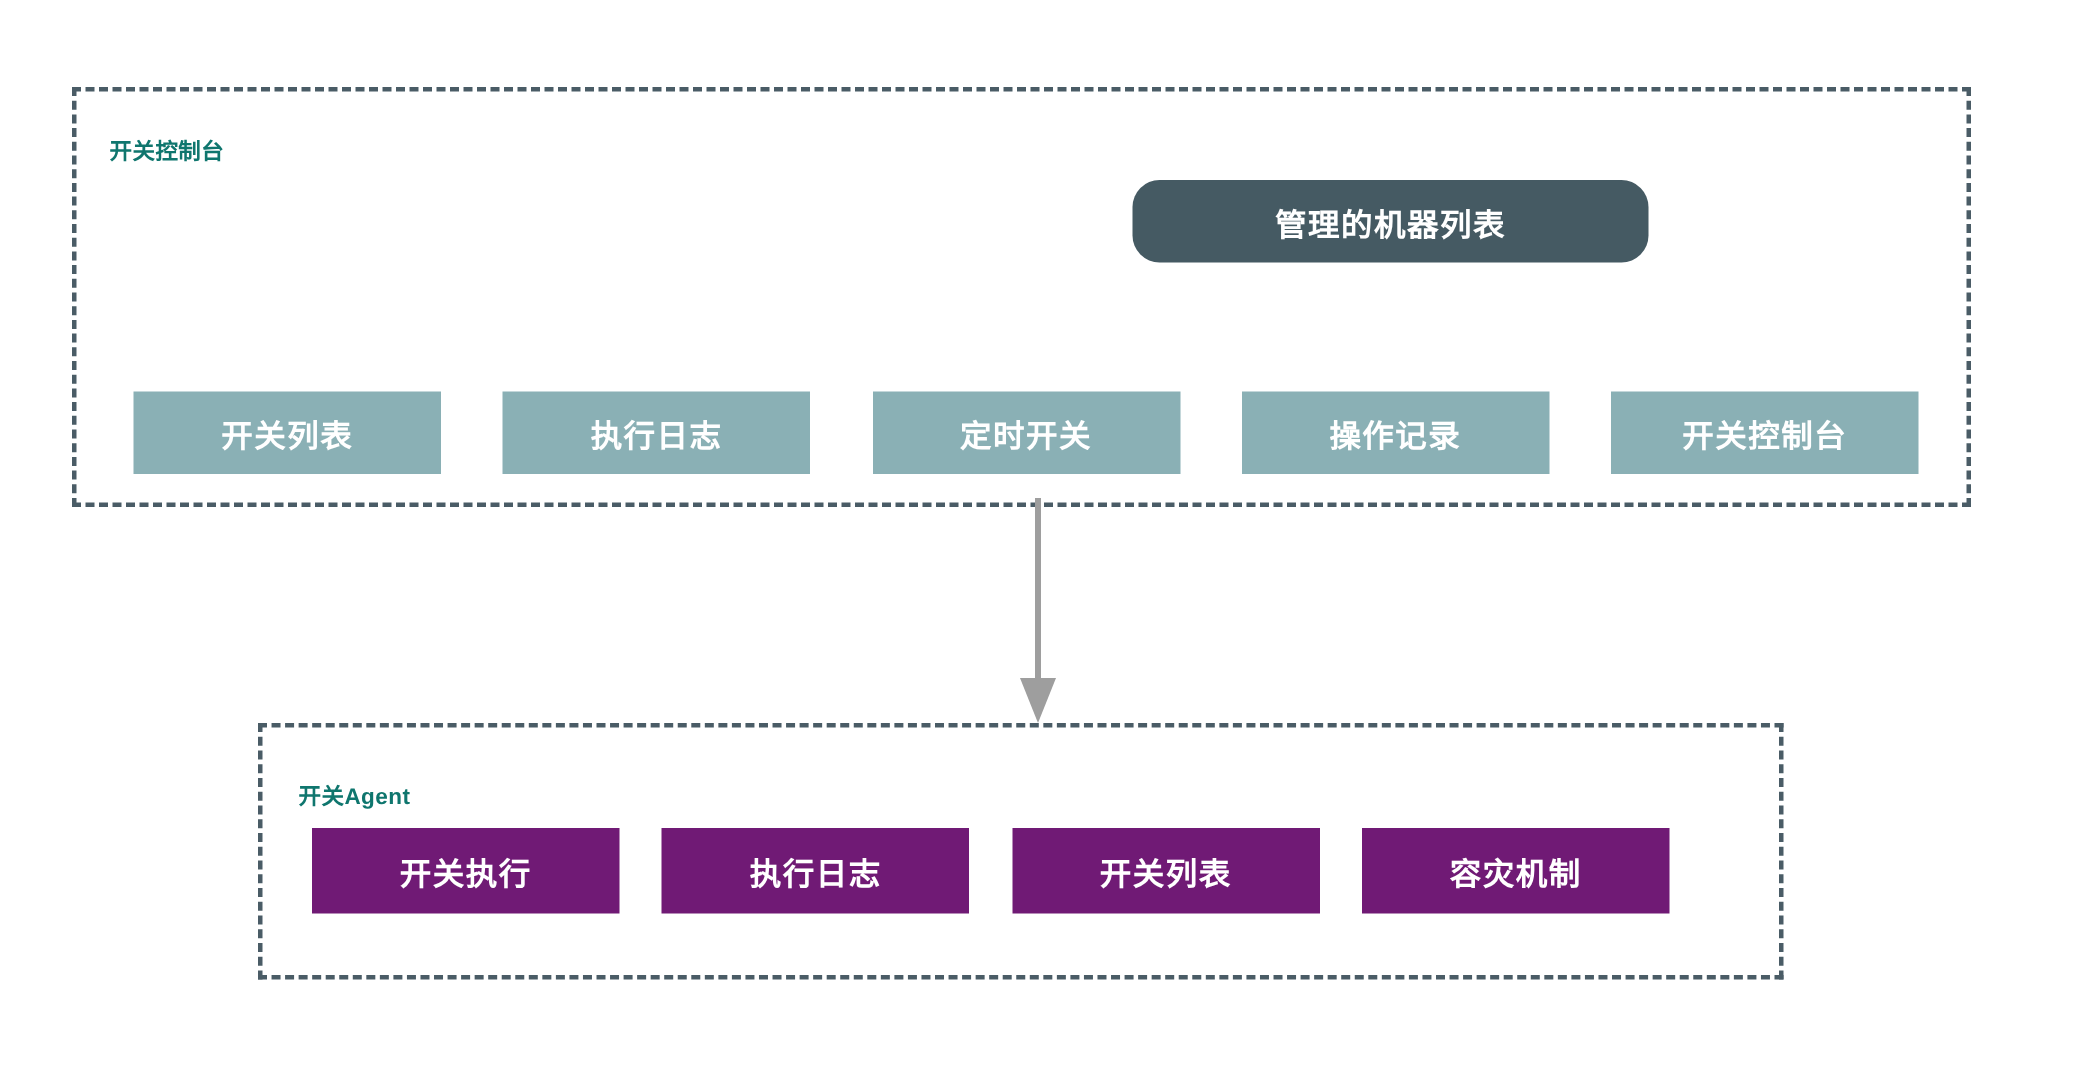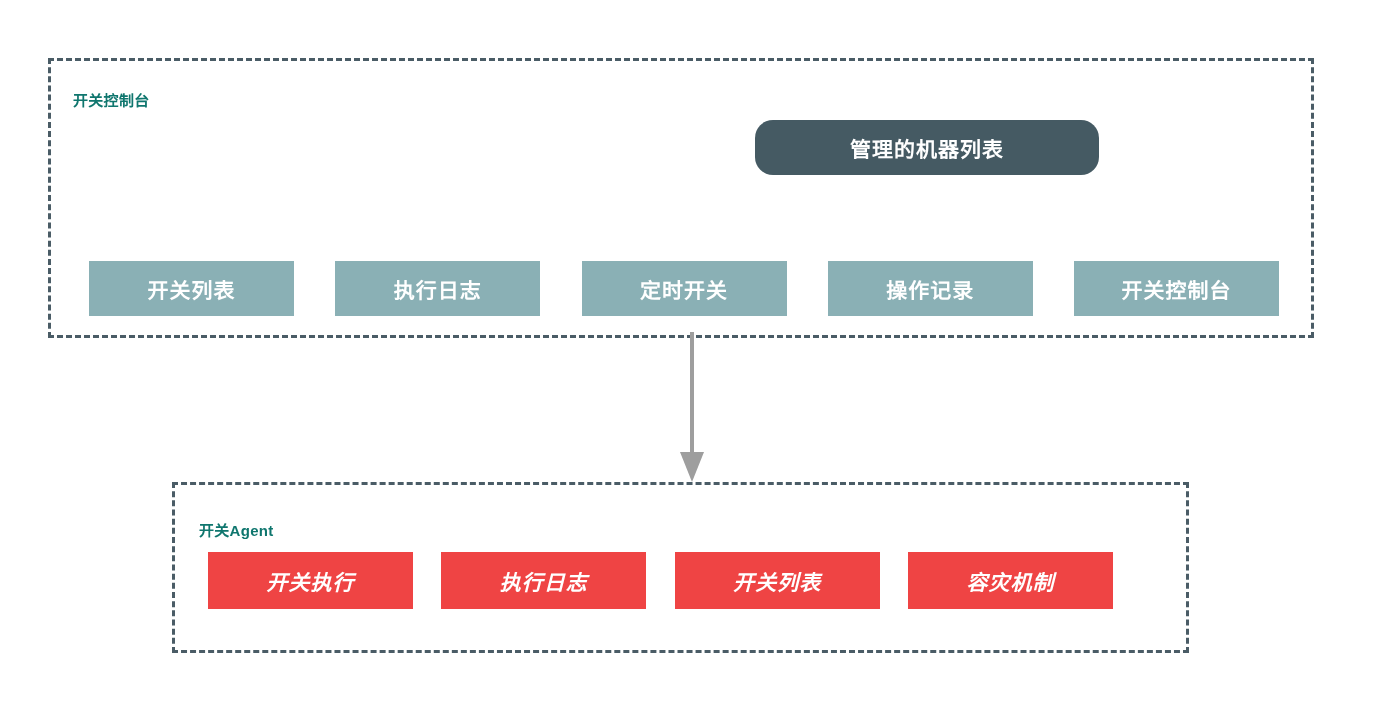--- a/index.html
+++ b/index.html
@@ -82,23 +82,22 @@
     font-size: 21px;
     border-radius: 18px;
   }
 
   .node-teal {
     background: #8AB0B5;
     font-size: 21px;
   }
 
   .node-red {
-    background: #ef4444;
+    background: #701a75;
     font-size: 21px;
-    font-style: italic;
   }
 
   
   #managed-machine-list {
     left: 704px;
     top: 59px;
     width: 344px;
     height: 55px;
   }
 

